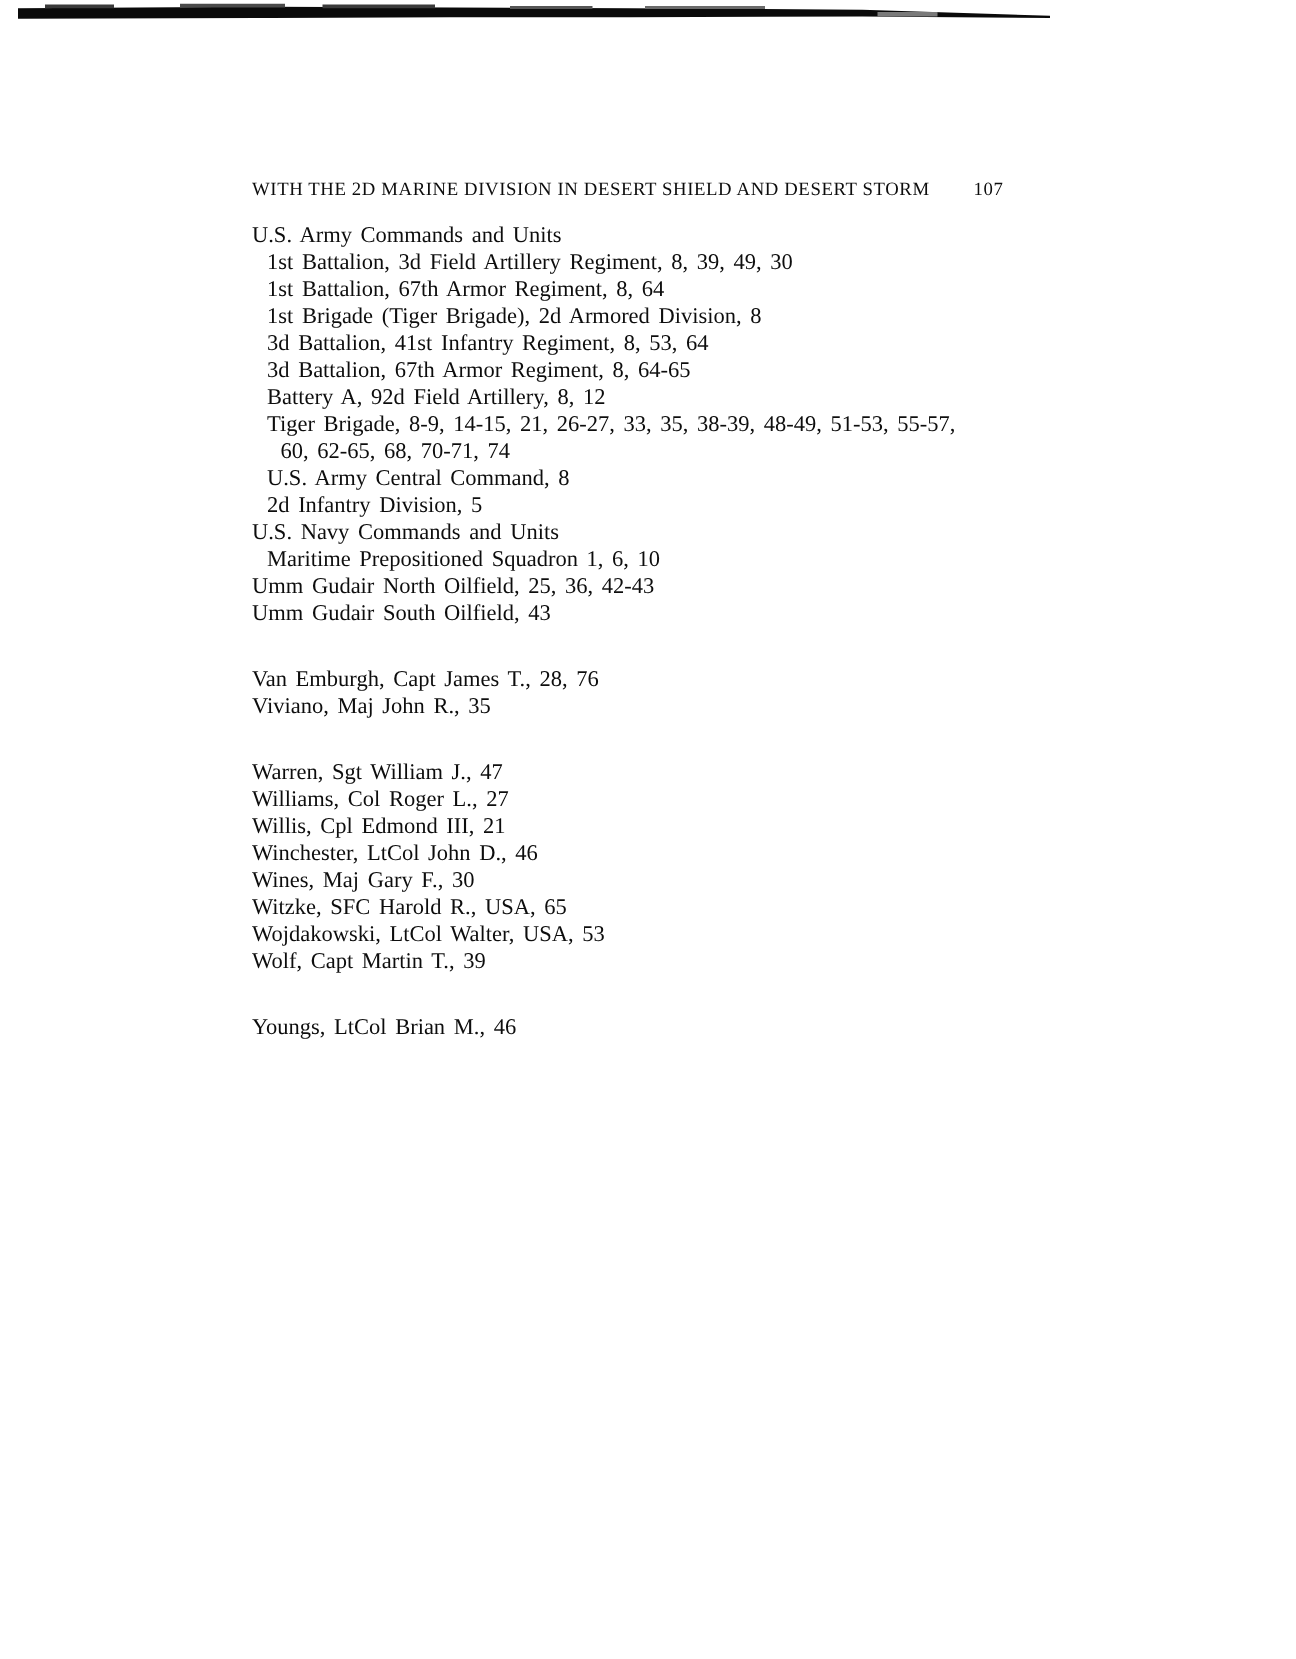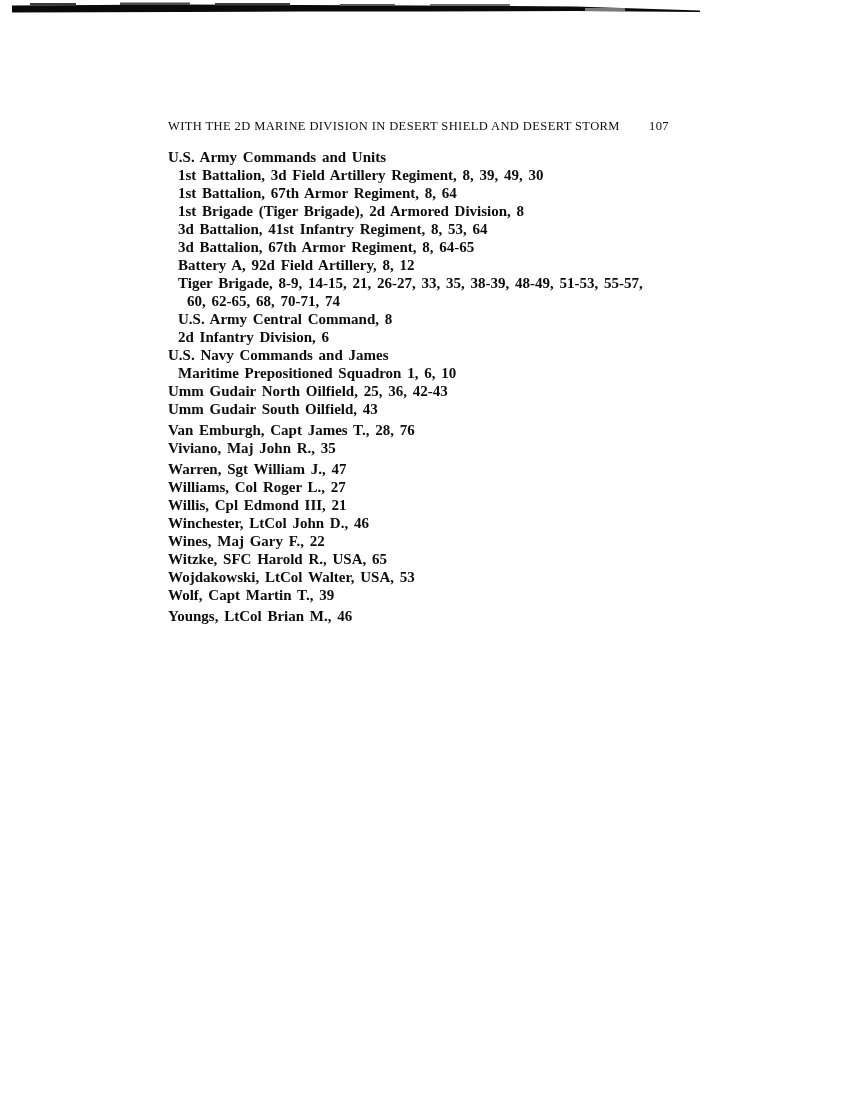--- a/index.html
+++ b/index.html
@@ -37,25 +37,24 @@
   .index-body {
     position: absolute;
     left: 168px;
     top: 148px;
     width: 600px;
     font-size: 15px;
     line-height: 18px;
     word-spacing: 2px;
   }
   .group + .group {
-    margin-top: 3px;
+    margin-top: 26px;
   }
   .line {
     white-space: nowrap;
-    font-weight: bold;
   }
   .indent-0 { padding-left: 0; }
   .indent-1 { padding-left: 10px; }
   .indent-2 { padding-left: 19px; }
 </style>
 </head>
 <body>
 
 <div class="page">
 
@@ -79,36 +78,36 @@
         <div class="line indent-0">U.S. Army Commands and Units</div>
         <div class="line indent-1">1st Battalion, 3d Field Artillery Regiment, 8, 39, 49, 30</div>
         <div class="line indent-1">1st Battalion, 67th Armor Regiment, 8, 64</div>
         <div class="line indent-1">1st Brigade (Tiger Brigade), 2d Armored Division, 8</div>
         <div class="line indent-1">3d Battalion, 41st Infantry Regiment, 8, 53, 64</div>
         <div class="line indent-1">3d Battalion, 67th Armor Regiment, 8, 64-65</div>
         <div class="line indent-1">Battery A, 92d Field Artillery, 8, 12</div>
         <div class="line indent-1">Tiger Brigade, 8-9, 14-15, 21, 26-27, 33, 35, 38-39, 48-49, 51-53, 55-57,</div>
         <div class="line indent-2">60, 62-65, 68, 70-71, 74</div>
         <div class="line indent-1">U.S. Army Central Command, 8</div>
-        <div class="line indent-1">2d Infantry Division, 6</div>
-        <div class="line indent-0">U.S. Navy Commands and James</div>
+        <div class="line indent-1">2d Infantry Division, 5</div>
+        <div class="line indent-0">U.S. Navy Commands and Units</div>
         <div class="line indent-1">Maritime Prepositioned Squadron 1, 6, 10</div>
         <div class="line indent-0">Umm Gudair North Oilfield, 25, 36, 42-43</div>
         <div class="line indent-0">Umm Gudair South Oilfield, 43</div>
       </div>
       <div class="group">
         <div class="line indent-0">Van Emburgh, Capt James T., 28, 76</div>
         <div class="line indent-0">Viviano, Maj John R., 35</div>
       </div>
       <div class="group">
         <div class="line indent-0">Warren, Sgt William J., 47</div>
         <div class="line indent-0">Williams, Col Roger L., 27</div>
         <div class="line indent-0">Willis, Cpl Edmond III, 21</div>
         <div class="line indent-0">Winchester, LtCol John D., 46</div>
-        <div class="line indent-0">Wines, Maj Gary F., 22</div>
+        <div class="line indent-0">Wines, Maj Gary F., 30</div>
         <div class="line indent-0">Witzke, SFC Harold R., USA, 65</div>
         <div class="line indent-0">Wojdakowski, LtCol Walter, USA, 53</div>
         <div class="line indent-0">Wolf, Capt Martin T., 39</div>
       </div>
       <div class="group">
         <div class="line indent-0">Youngs, LtCol Brian M., 46</div>
       </div>
     </div>
 
 </div>

